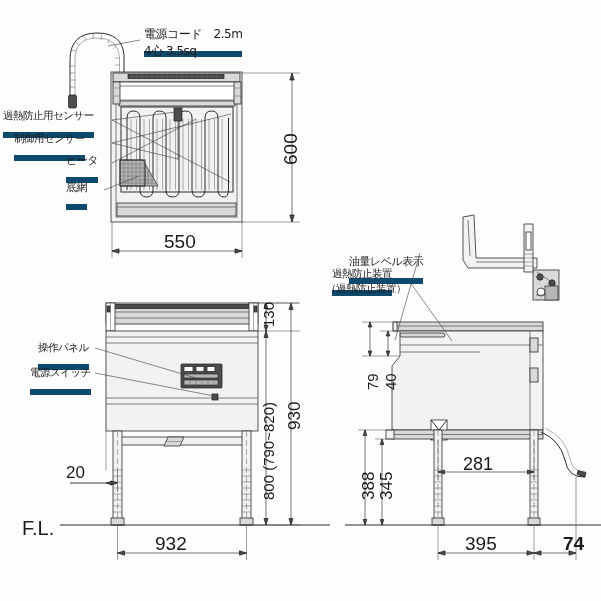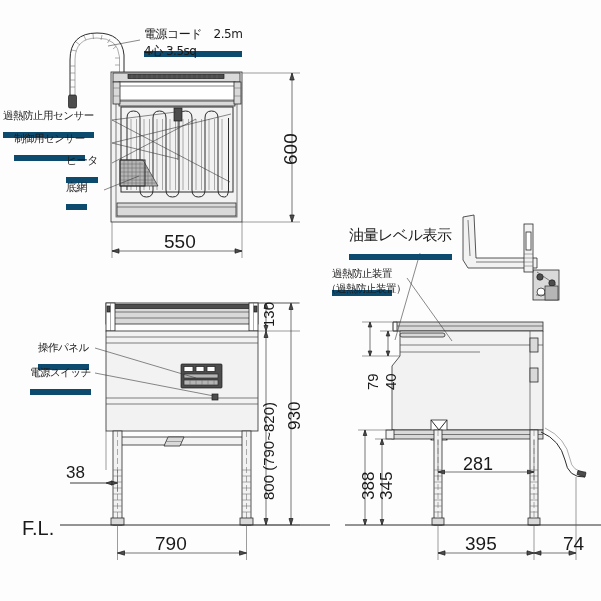--- a/index.html
+++ b/index.html
@@ -338,29 +338,29 @@
 
   <div class="tx num rot90" style="left:281px; top:165px; font-size:19px;">600</div>
   <div class="tx num" style="left:152px; top:232px; font-size:19px;margin-left:12px;">550</div>
 
   <div class="tx jp u" style="left:38px; top:342px; font-size:10.5px;">操作パネル</div>
   <div class="tx jp u" style="left:30px; top:367px; font-size:10.5px;">電源スイッチ</div>
 
   <div class="tx num rot90" style="left:261px; top:327px; font-size:15px;">130</div>
   <div class="tx num rot90" style="left:261px; top:500px; font-size:15px;">800 (790~820)</div>
   <div class="tx num rot90" style="left:286px; top:430px; font-size:17px;">930</div>
-  <div class="tx num" style="left:66px; top:464px; font-size:17px;">38</div>
-  <div class="tx num" style="left:155px; top:534px; font-size:19px;">790</div>
+  <div class="tx num" style="left:66px; top:464px; font-size:17px;">20</div>
+  <div class="tx num" style="left:155px; top:534px; font-size:19px;">932</div>
   <div class="tx num" style="left:22px; top:518px; font-size:20px;">F.L.</div>
 
-  <div class="tx jp u" style="left:349px; top:228px; font-size:15px;">油量レベル表示</div>
+  <div class="tx jp u" style="left:349px; top:256px; font-size:11px;">油量レベル表示</div>
   <div class="tx jp u" style="left:332px; top:268px; font-size:10.5px;">過熱防止装置</div>
   <div class="tx jp" style="left:326px; top:283px; font-size:10.5px;">（過熱防止装置）</div>
 
   <div class="tx num rot90" style="left:365px; top:390px; font-size:15px;">79</div>
   <div class="tx num rot90" style="left:383px; top:390px; font-size:15px;">40</div>
   <div class="tx num rot90" style="left:360px; top:500px; font-size:17px;">388</div>
   <div class="tx num rot90" style="left:378px; top:500px; font-size:17px;">345</div>
   <div class="tx num" style="left:463px; top:455px; font-size:18px;">281</div>
   <div class="tx num" style="left:465px; top:534px; font-size:19px;text-align:right;">395</div>
-  <div class="tx num" style="left:563px; top:534px; font-size:19px;">74</div>
+  <div class="tx num" style="left:563px; top:534px; font-size:19px;font-weight:bold;">74</div>
 
 </div>
 
 </body></html>

